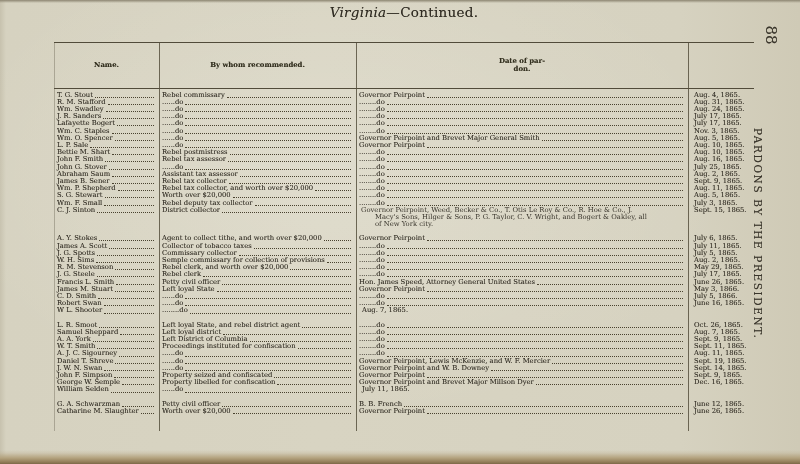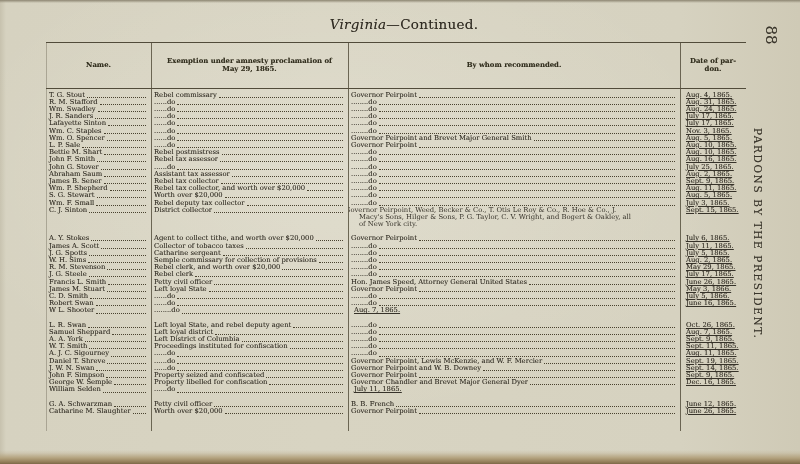--- a/index.html
+++ b/index.html
@@ -14,35 +14,35 @@
       radial-gradient(ellipse at 42% 38%, rgba(255,255,250,0.20), rgba(0,0,0,0) 60%),
       linear-gradient(90deg, #c7c2ae 0, #d6d2c0 6px, #d8d4c2 40%, #d6d2c0 85%, #cfcab6 100%),
       #d6d2c0;
     color:#37332a;
   }
   .edge-top{position:absolute;top:0;left:0;right:0;height:3px;
     background:linear-gradient(#8d8672, rgba(141,134,114,0));}
   .edge-bottom{position:absolute;bottom:0;left:0;right:0;height:14px;
     background:linear-gradient(rgba(183,166,131,0) 0, rgba(183,166,131,0.25) 3px, #b3a27e 8px, #937e59 12px, #7c6847 14px);}
   .title{
-    position:absolute;top:16px;left:54px;width:700px;text-align:center;
+    position:absolute;top:4px;left:54px;width:700px;text-align:center;
     font-size:13.5px;letter-spacing:0.3px;color:#2f2b22;
   }
   .title .it{font-style:italic;}
   .page-number{
     position:absolute;left:748px;top:18px;width:30px;height:34px;
     transform:rotate(90deg);font-size:15px;color:#3a362c;text-align:center;
   }
   .margin-caption{
     position:absolute;left:752px;top:128px;height:230px;
     writing-mode:vertical-rl;
     font-size:10.5px;letter-spacing:1.6px;color:#3a362c;white-space:nowrap;
   }
   .table{
-    position:absolute;left:46px;top:42px;width:700px;height:390px;
+    position:absolute;left:54px;top:42px;width:700px;height:390px;
     border-top:1.3px solid #514b3a;
     font-size:6.8px;line-height:7.2px;
   }
   .vline{position:absolute;top:0;width:1px;height:388px;background:#57513e;opacity:0.85;}
   .vline.l0{left:0;height:388px;opacity:0.35;}
   .vline.l1{left:105px;}
   .vline.l2{left:302px;}
   .vline.l3{left:634px;}
   .thead{
     display:grid;grid-template-columns:105px 197px 332px 66px;
@@ -53,22 +53,22 @@
     white-space:pre-line;padding:0 4px;color:#33301f;
   }
   .tbody{padding-top:2.5px;}
   .row{
     display:grid;grid-template-columns:105px 197px 332px 66px;
     align-items:start;
   }
   .c{display:flex;padding:0 4px 0 3px;overflow:hidden;}
   .c .t{white-space:nowrap;}
   .lead{flex:1 1 6px;min-width:4px;border-bottom:1px dotted #49422f;margin:0 1px 1.1px 2px;}
-  .ml{display:block;white-space:pre-line;padding-left:11px;text-indent:-14px;}
-  .c-date{white-space:pre;padding-left:6px;overflow:visible;text-decoration:underline;}
+  .ml{display:block;white-space:pre-line;padding-left:19px;text-indent:-14px;}
+  .c-date{white-space:pre;padding-left:6px;overflow:visible;}
   .gap{height:7px;}
   .t,.th,.c-date,.title,.margin-caption,.page-number{text-shadow:0 0 0.5px rgba(46,40,28,0.45);}
 </style>
 </head>
 <body>
 
 <div class="page">
   <div class="edge-top"></div>
 
   <div class="title"><span class="it">Virginia</span><span>—Continued.</span></div>
@@ -78,22 +78,20 @@
   <div class="margin-caption">PARDONS BY THE PRESIDENT.</div>
 
   <div class="table">
     <div class="vline l0"></div>
     <div class="vline l1"></div>
     <div class="vline l2"></div>
     <div class="vline l3"></div>
 
     <div class="thead">
       <div class="th">Name.</div>
-      <div class="th">Exemption under amnesty proclamation of
-May 29, 1865.</div>
       <div class="th">By whom recommended.</div>
       <div class="th">Date of par-
 don.</div>
     </div>
 
     <div class="tbody">
         <div class="row">
           <div class="c">
             <div class="t">T. G. Stout</div>
             <div class="lead"></div>
@@ -148,21 +146,21 @@
             <div class="lead"></div>
           </div>
           <div class="c">
             <div class="t">........do</div>
             <div class="lead"></div>
           </div>
           <div class="c c-date"><div class="t">July 17, 1865.</div></div>
         </div>
         <div class="row">
           <div class="c">
-            <div class="t">Lafayette Sinton</div>
+            <div class="t">Lafayette Bogert</div>
             <div class="lead"></div>
           </div>
           <div class="c">
             <div class="t">......do</div>
             <div class="lead"></div>
           </div>
           <div class="c">
             <div class="t">........do</div>
             <div class="lead"></div>
           </div>
@@ -377,21 +375,21 @@
             <div class="lead"></div>
           </div>
           <div class="c c-date"><div class="t">July 11, 1865.</div></div>
         </div>
         <div class="row">
           <div class="c">
             <div class="t">J. G. Spotts</div>
             <div class="lead"></div>
           </div>
           <div class="c">
-            <div class="t">Catharine sergeant</div>
+            <div class="t">Commissary collector</div>
             <div class="lead"></div>
           </div>
           <div class="c">
             <div class="t">........do</div>
             <div class="lead"></div>
           </div>
           <div class="c c-date"><div class="t">July  5, 1865.</div></div>
         </div>
         <div class="row">
           <div class="c">
@@ -505,25 +503,25 @@
           </div>
           <div class="c">
             <div class="t">........do</div>
             <div class="lead"></div>
           </div>
           <div class="c c-date"><div class="t">Aug.  7, 1865.</div></div>
         </div>
         <div class="gap"></div>
         <div class="row">
           <div class="c">
-            <div class="t">L. R. Swan</div>
-            <div class="lead"></div>
-          </div>
-          <div class="c">
-            <div class="t">Left loyal State, and rebel deputy agent</div>
+            <div class="t">L. R. Smoot</div>
+            <div class="lead"></div>
+          </div>
+          <div class="c">
+            <div class="t">Left loyal State, and rebel district agent</div>
             <div class="lead"></div>
           </div>
           <div class="c">
             <div class="t">........do</div>
             <div class="lead"></div>
           </div>
           <div class="c c-date"><div class="t">Oct. 26, 1865.</div></div>
         </div>
         <div class="row">
           <div class="c">
@@ -633,21 +631,21 @@
         <div class="row">
           <div class="c">
             <div class="t">George W. Semple</div>
             <div class="lead"></div>
           </div>
           <div class="c">
             <div class="t">Property libelled for confiscation</div>
             <div class="lead"></div>
           </div>
           <div class="c">
-            <div class="t">Governor Chandler and Brevet Major General Dyer</div>
+            <div class="t">Governor Peirpoint and Brevet Major Millson Dyer</div>
             <div class="lead"></div>
           </div>
           <div class="c c-date"><div class="t">Dec. 16, 1865.</div></div>
         </div>
         <div class="row">
           <div class="c">
             <div class="t">William Selden</div>
             <div class="lead"></div>
           </div>
           <div class="c">

